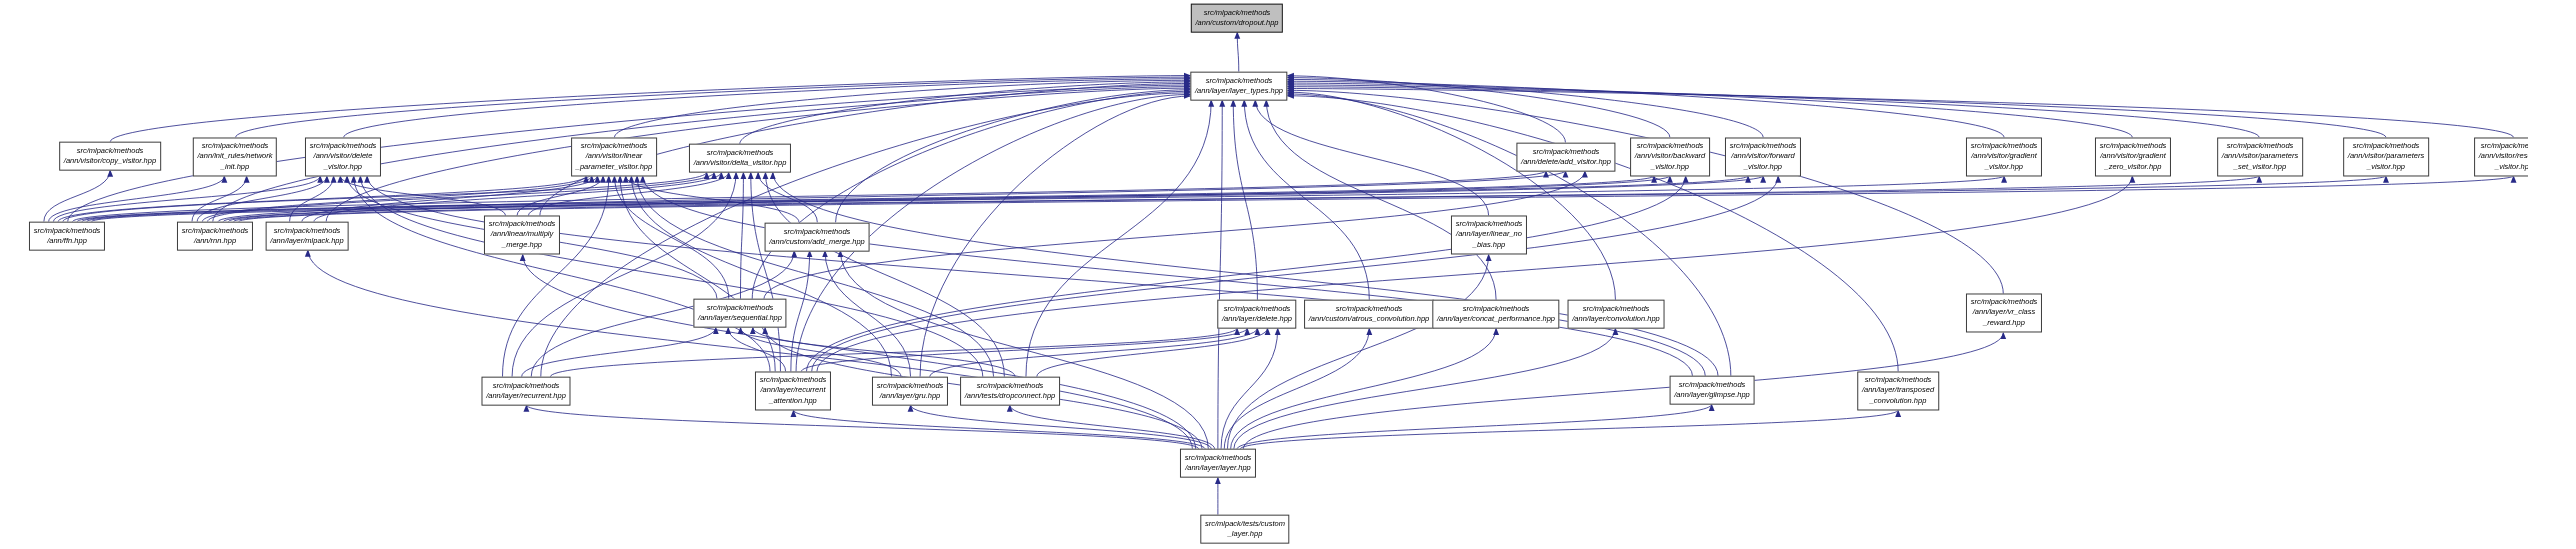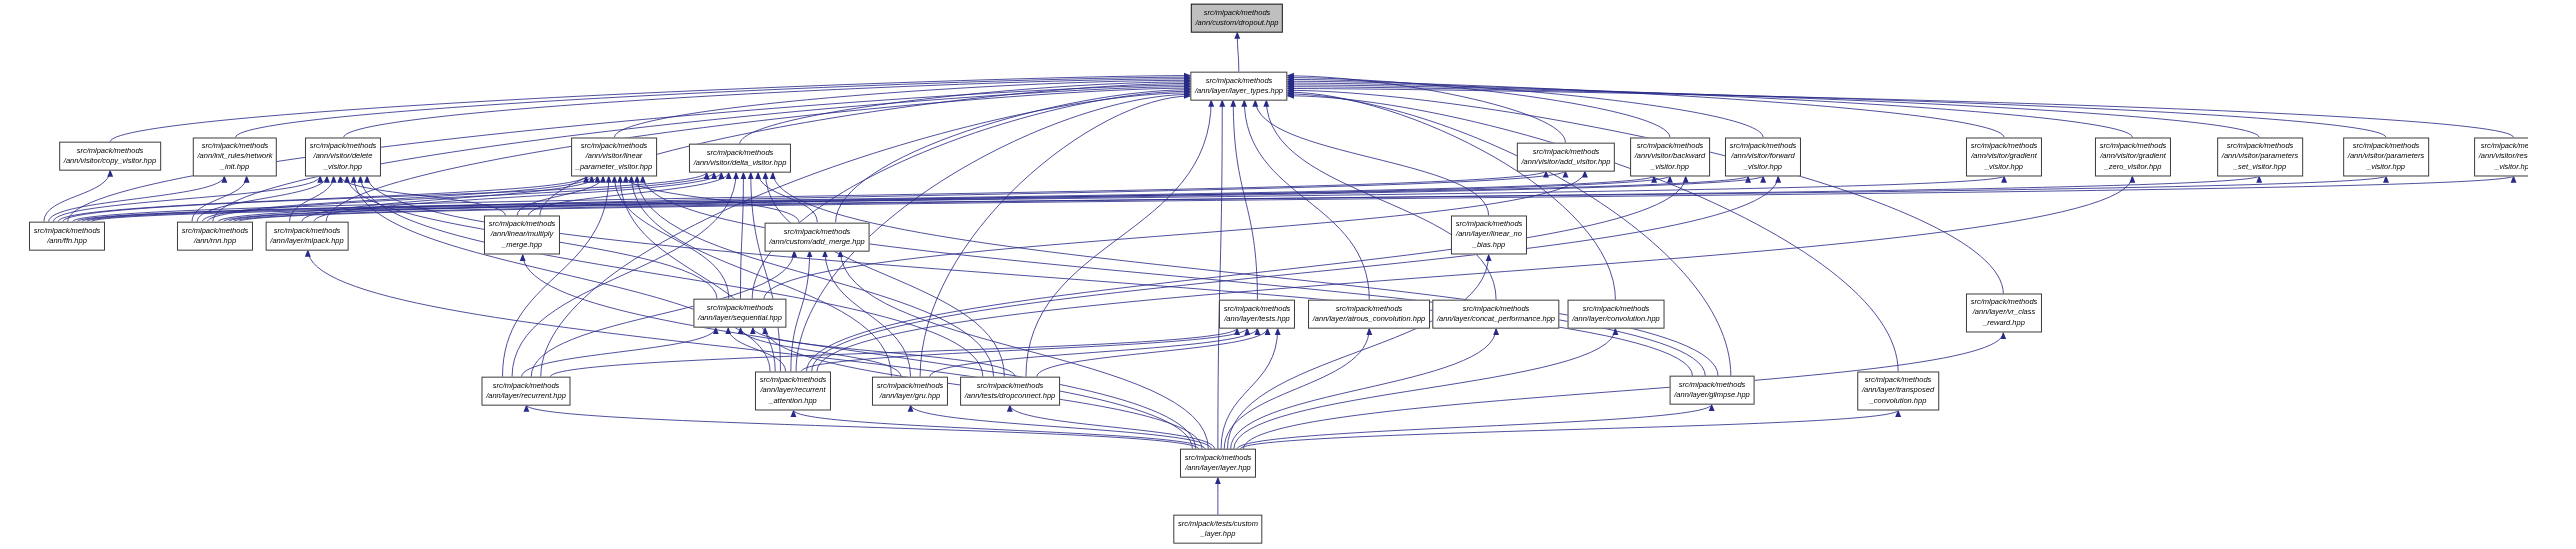--- a/index.html
+++ b/index.html
@@ -6,21 +6,21 @@
   body{width:2576px;height:549px;background:#ffffff;font-family:"Liberation Sans",sans-serif;}
   #graph{position:relative;width:2528px;height:549px;overflow:hidden;font-style:italic;}
   #edges{position:absolute;left:0;top:0;z-index:1;}
   .node{
     position:absolute;z-index:2;transform:translate(-50%,-50%);
     background:#ffffff;border:1px solid #3c3c3c;color:#000;
     font-size:7.5px;line-height:1.38;padding:3px 3.7px;text-align:center;
     white-space:nowrap;box-sizing:border-box;cursor:pointer;
   }
   .node.main{background:#bfbfbf;border:1.3px solid #1a1a1a;cursor:default;}
-  .node.emph{border-width:1.3px;}
+  .node.emph{border-width:1.3px;margin-left:27px;}
   .nl{pointer-events:none;}
 </style>
 </head>
 <body>
 
 <div id="graph">
   <svg id="edges" width="2576" height="549" xmlns="http://www.w3.org/2000/svg" viewBox="0 0 3452 736">
     <defs>
       <marker id="arrow" viewBox="0 0 8 8" refX="7.5" refY="4" markerWidth="9" markerHeight="9" orient="auto">
         <path d="M0,0.8 L8,4 L0,7.2 z" fill="#282a87"></path>
@@ -163,21 +163,21 @@
       <div class="nl">src/mlpack/methods</div>
       <div class="nl">/ann/visitor/linear</div>
       <div class="nl">_parameter_visitor.hpp</div>
     </div>
     <div class="node" style="left: 740px; top: 158px;">
       <div class="nl">src/mlpack/methods</div>
       <div class="nl">/ann/visitor/delta_visitor.hpp</div>
     </div>
     <div class="node" style="left: 1566px; top: 157px;">
       <div class="nl">src/mlpack/methods</div>
-      <div class="nl">/ann/visitor/add_visitor.hpp</div>
+      <div class="nl">/ann/delete/add_visitor.hpp</div>
     </div>
     <div class="node" style="left: 1670px; top: 157px;">
       <div class="nl">src/mlpack/methods</div>
       <div class="nl">/ann/visitor/backward</div>
       <div class="nl">_visitor.hpp</div>
     </div>
     <div class="node" style="left: 1763px; top: 157px;">
       <div class="nl">src/mlpack/methods</div>
       <div class="nl">/ann/visitor/forward</div>
       <div class="nl">_visitor.hpp</div>
@@ -232,25 +232,25 @@
       <div class="nl">src/mlpack/methods</div>
       <div class="nl">/ann/layer/linear_no</div>
       <div class="nl">_bias.hpp</div>
     </div>
     <div class="node" style="left: 740px; top: 313px;">
       <div class="nl">src/mlpack/methods</div>
       <div class="nl">/ann/layer/sequential.hpp</div>
     </div>
     <div class="node" style="left: 1257px; top: 314px;">
       <div class="nl">src/mlpack/methods</div>
-      <div class="nl">/ann/layer/tests.hpp</div>
+      <div class="nl">/ann/layer/delete.hpp</div>
     </div>
     <div class="node" style="left: 1369px; top: 314px;">
       <div class="nl">src/mlpack/methods</div>
-      <div class="nl">/ann/layer/atrous_convolution.hpp</div>
+      <div class="nl">/ann/custom/atrous_convolution.hpp</div>
     </div>
     <div class="node" style="left: 1496px; top: 314px;">
       <div class="nl">src/mlpack/methods</div>
       <div class="nl">/ann/layer/concat_performance.hpp</div>
     </div>
     <div class="node" style="left: 1616px; top: 314px;">
       <div class="nl">src/mlpack/methods</div>
       <div class="nl">/ann/layer/convolution.hpp</div>
     </div>
     <div class="node" style="left: 2004px; top: 313px;">

